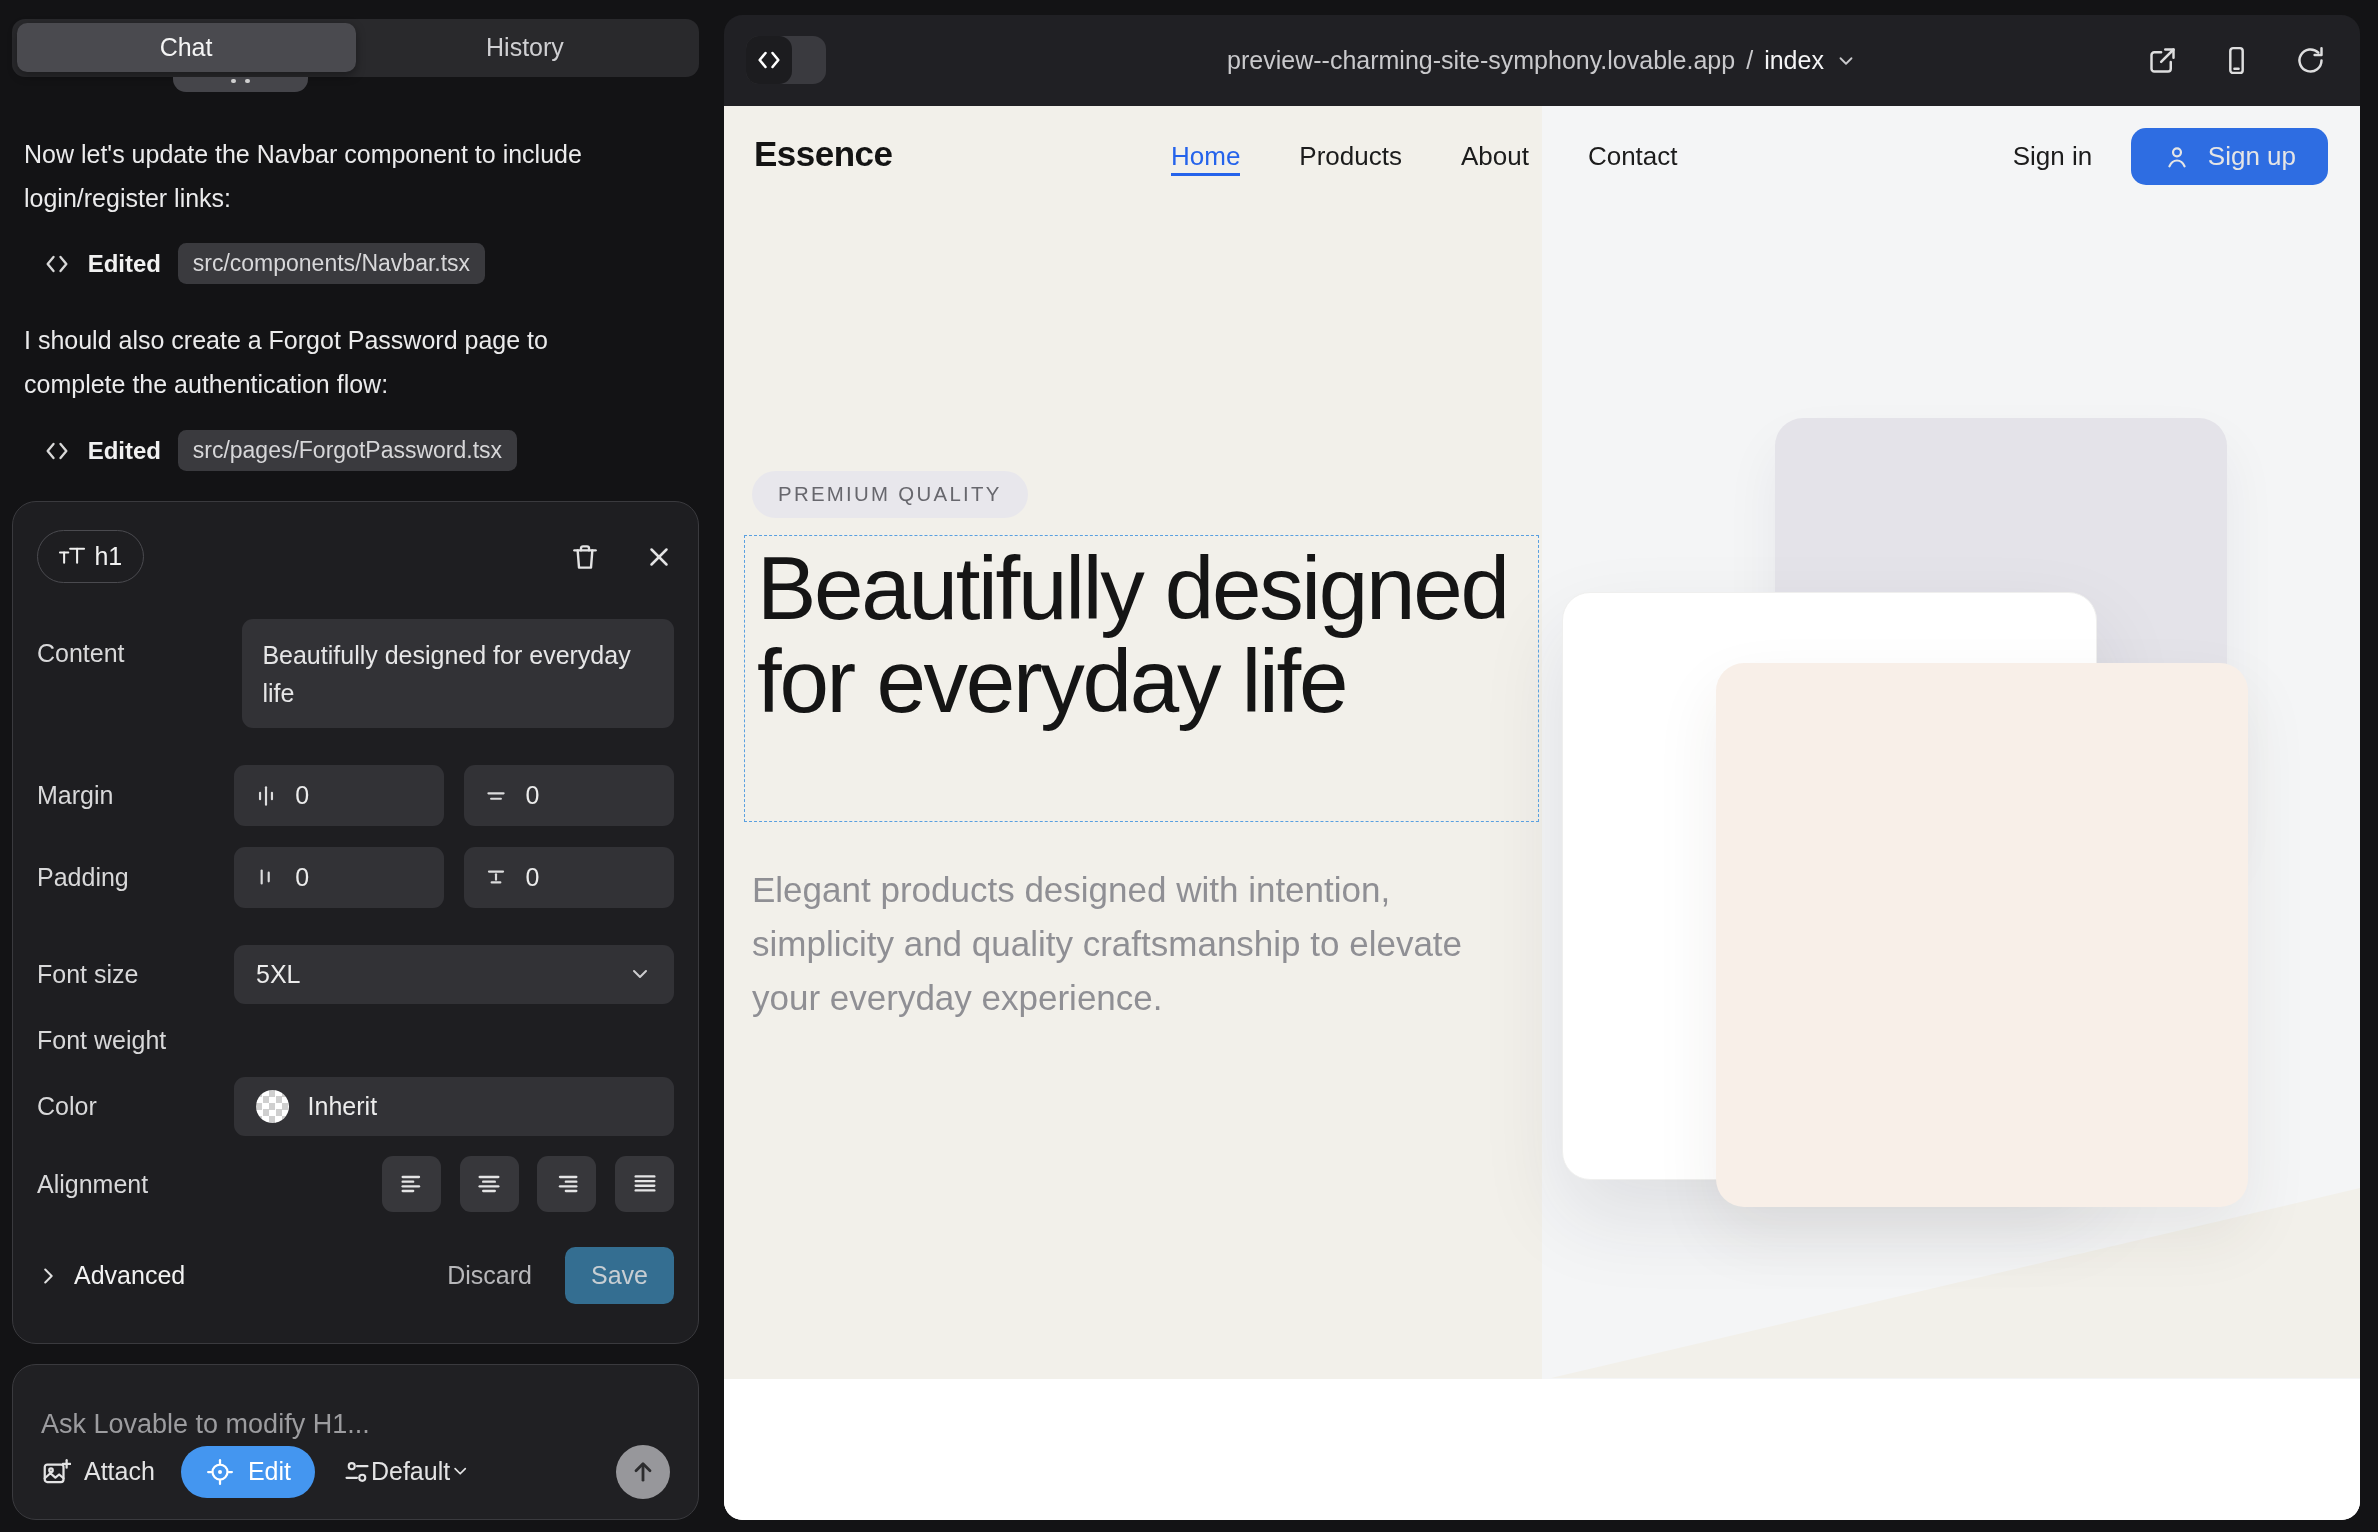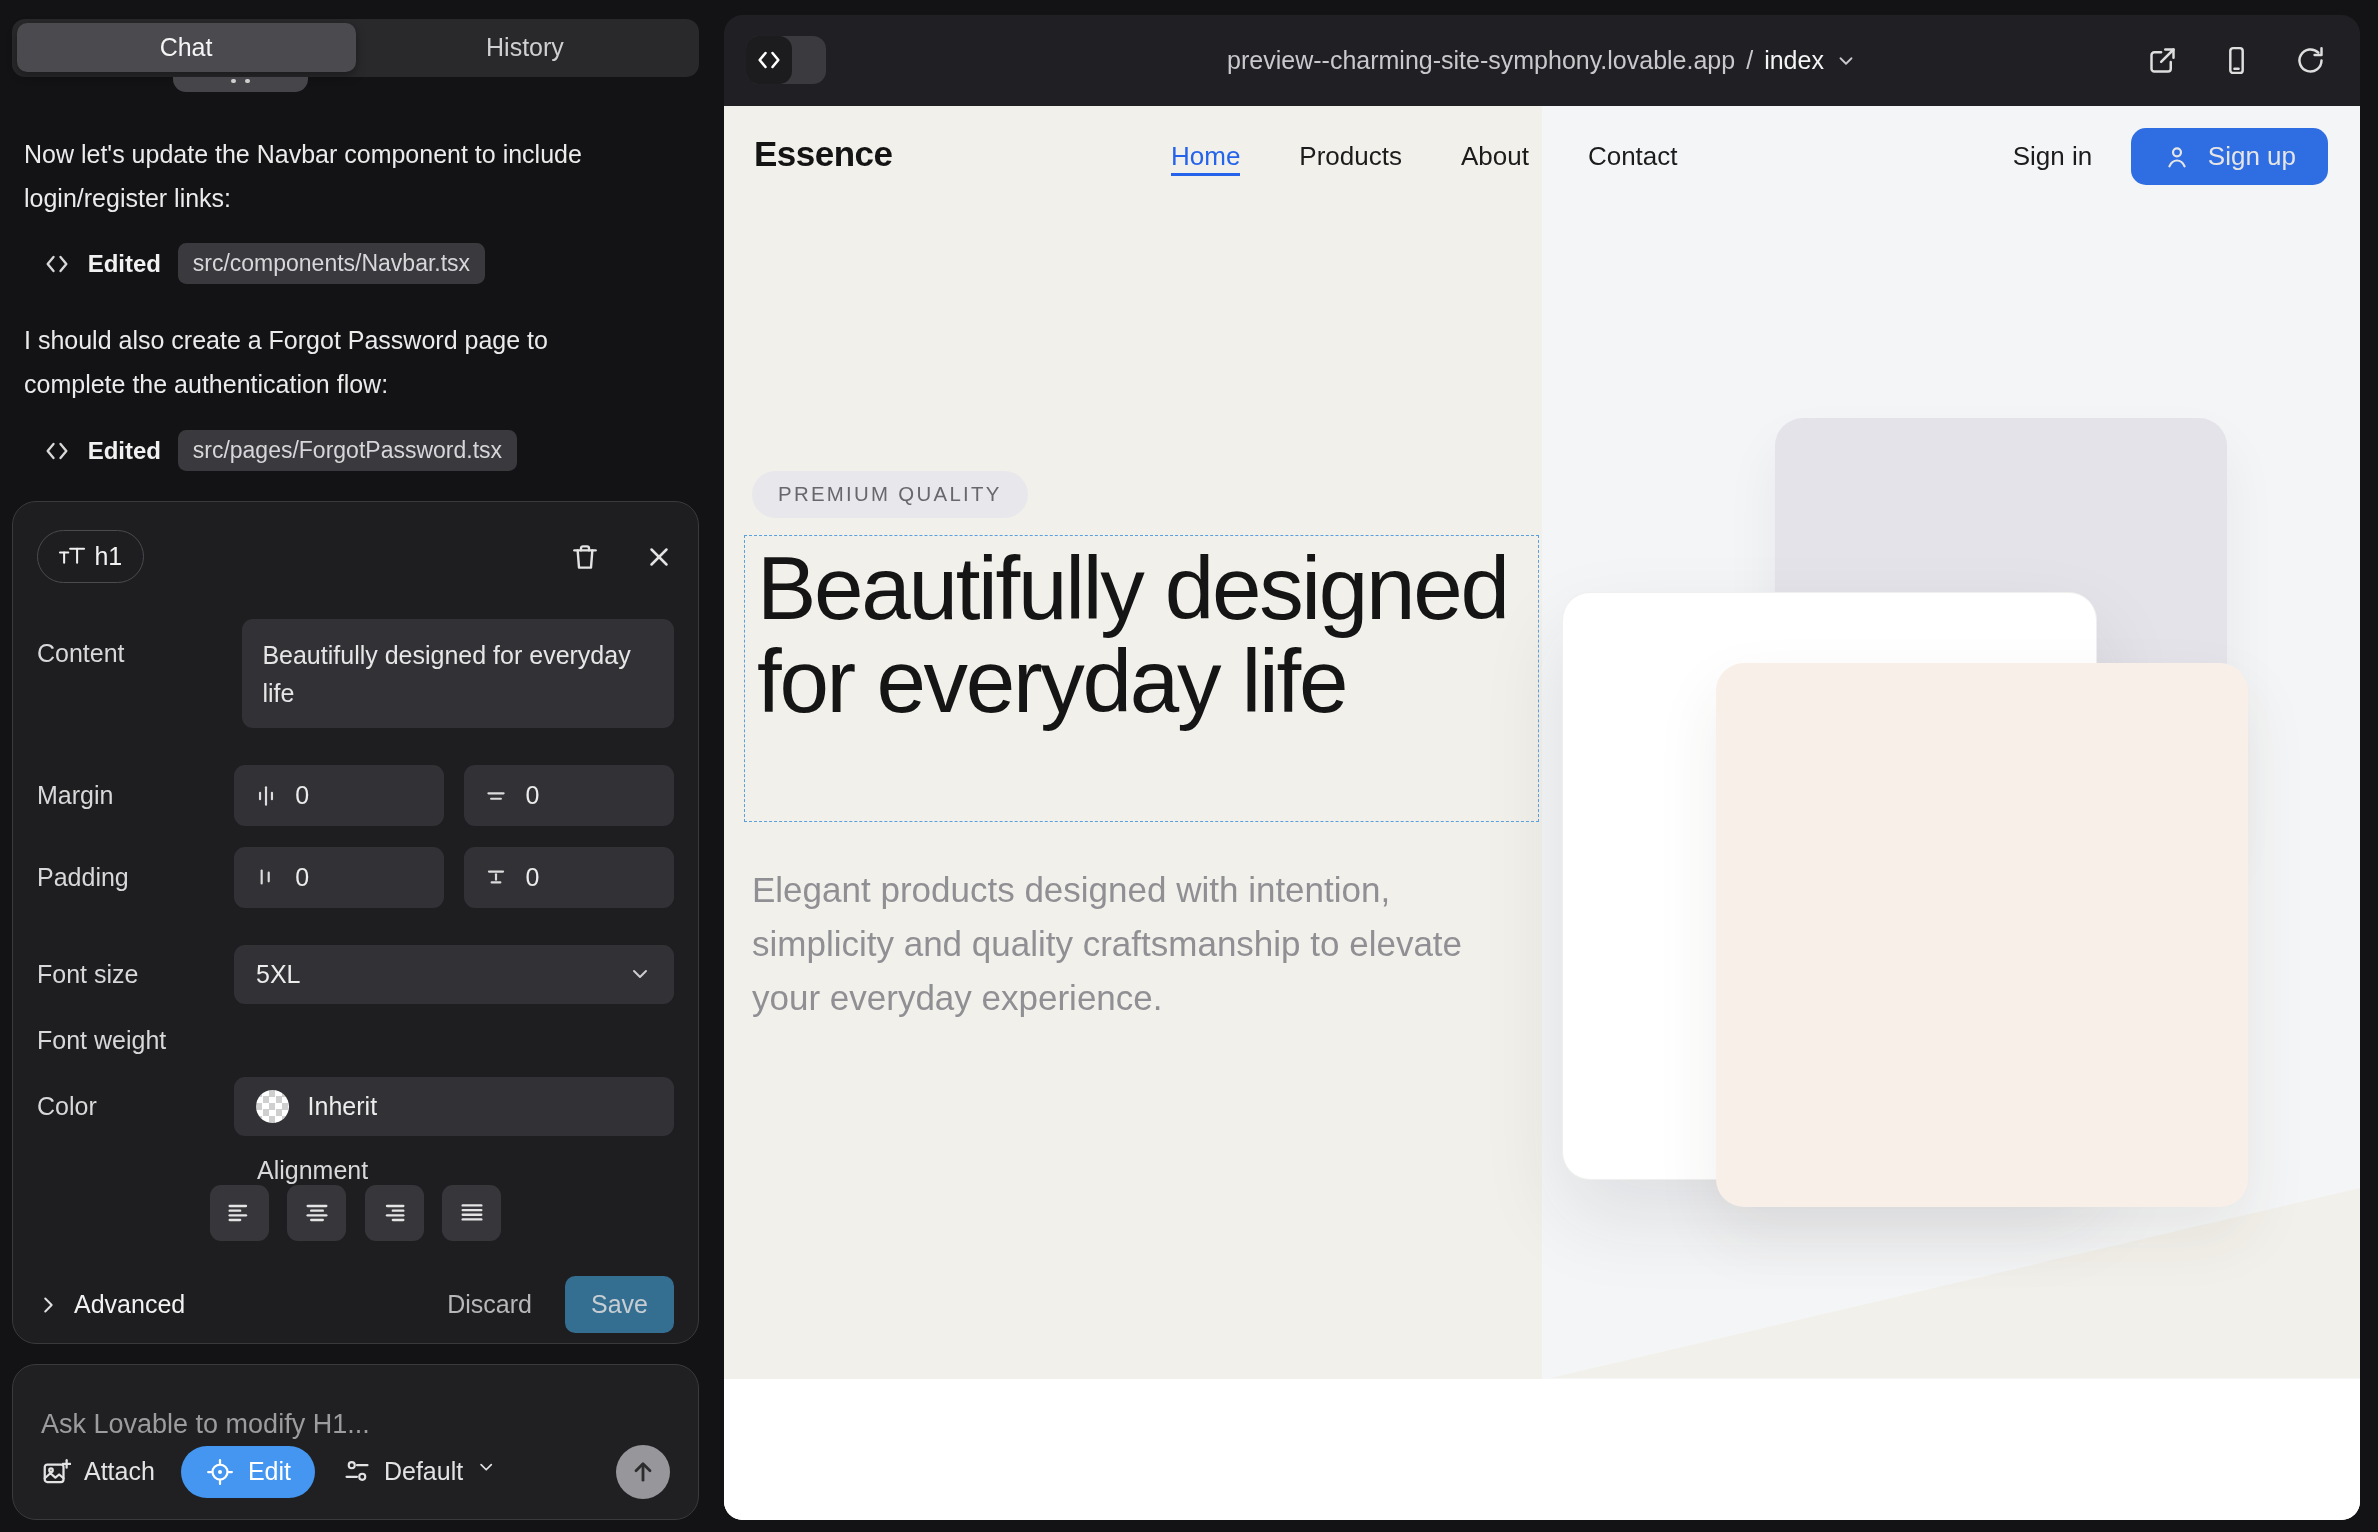--- a/index.html
+++ b/index.html
@@ -67,42 +67,42 @@
   .select-box { height:59px; background:#323236; border-radius:11px; display:flex; align-items:center; padding:0 22px; }
   .select-box .val { font-size:25px; color:#ececec; flex:1; }
   .select-box .chev { color:#cdcdcf; }
 
   .checker {
     width:33px; height:33px; border-radius:50%; margin-right:18.6px;
     background-image:repeating-conic-gradient(#ffffff 0% 25%, #cfcfcf 25% 50%);
     background-size:13px 13px;
   }
 
-  .row-align { margin-top:20.4px;flex-direction:column; }
+  .row-align { margin-top:20.4px; }
   .align-group { display:flex; justify-content:flex-end; gap:18.6px; }
   .align-btn { width:59px; height:56px; background:#37373b; border-radius:11px; display:flex; align-items:center; justify-content:center; color:#e5e5e6; }
 
   .panel-foot { margin-top:35px; display:flex; align-items:center; }
   .adv { display:flex; align-items:center; gap:15px; color:#f2f2f2; font-size:25px; font-weight:500; }
   .adv .chev { color:#e0e0e0; }
   .panel-foot .spacer { flex:1; }
   .discard-btn { color:#b7b7ba; font-size:25px; margin-right:33px; }
   .save-btn { background:#346e91; color:#c7ced3; font-size:25px; border-radius:10.2px; padding:14px 26px; }
 
   
   .composer {
     position:absolute; left:12px; top:1364px; width:687px; height:156px;
     background:#202023; border:1.9px solid #3a3a3e; border-radius:24px; padding:24px 28px;
   }
   .composer .ph { font-size:27px; color:#9c9c9f;margin-top:20px; }
   .composer-row { position:absolute; left:28px; right:28px; bottom:20.4px; display:flex; align-items:center; }
   .tool { display:flex; align-items:center; gap:13px; color:#e3e3e4; font-size:25px; }
   .edit-pill { display:flex; align-items:center; gap:13px; background:#4496f0; color:#ffffff;
                border-radius:927px; height:52px; padding:0 24px; font-size:25px; margin-left:26px; }
-  .mode { display:flex; gap:13px; color:#e3e3e4; font-size:25px; margin-left:28px; }
+  .mode { display:flex; align-items:center; color:#e3e3e4; font-size:25px; margin-left:28px; }
   .send-btn { margin-left:auto; width:54px; height:54px; border-radius:50%; background:#97979b;
               display:flex; align-items:center; justify-content:center; color:#2c2c2e; }
 
   
   .preview {
     position:absolute; left:724px; top:15px; width:1636px; height:1505px;
     background:#202024; border-radius:18.6px; overflow:hidden;
   }
   .topbar { position:relative; height:91px; display:flex; align-items:center; }
   .code-toggle { position:absolute; left:22px; top:21.3px; width:80px; height:48px;

